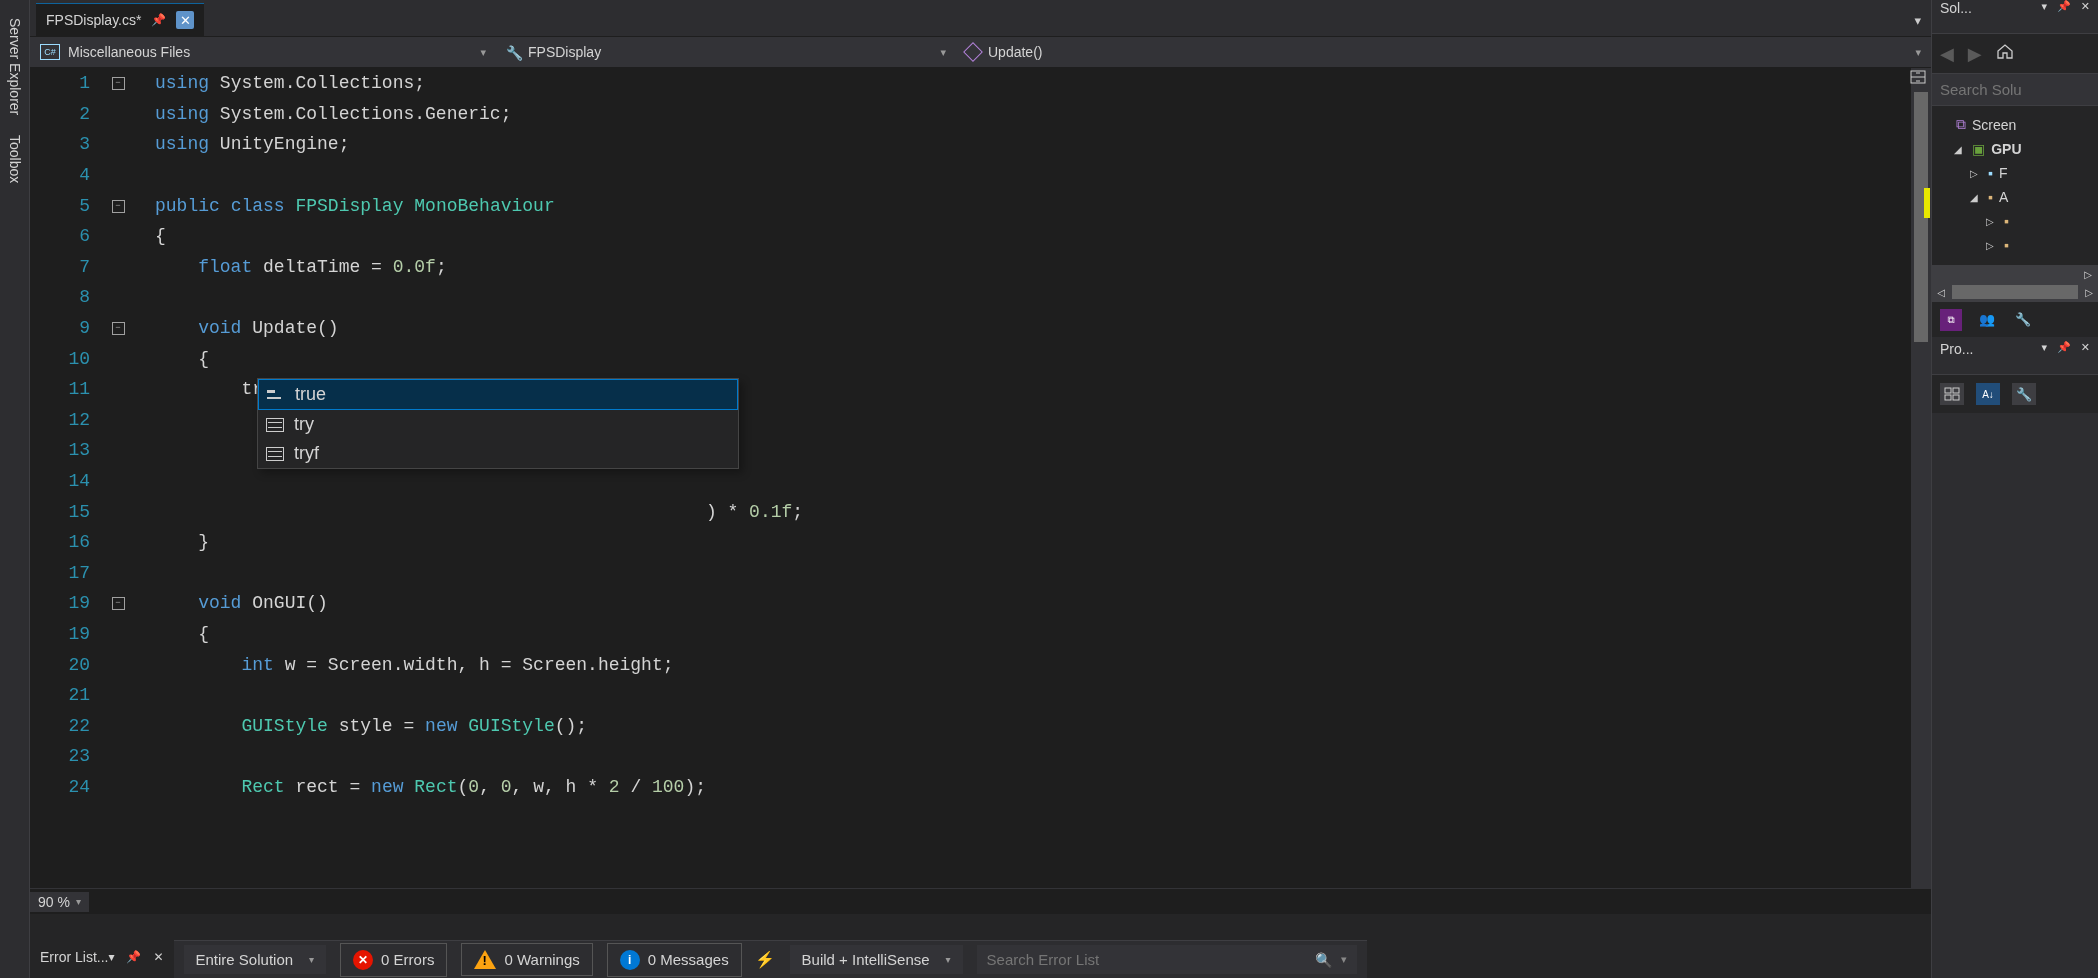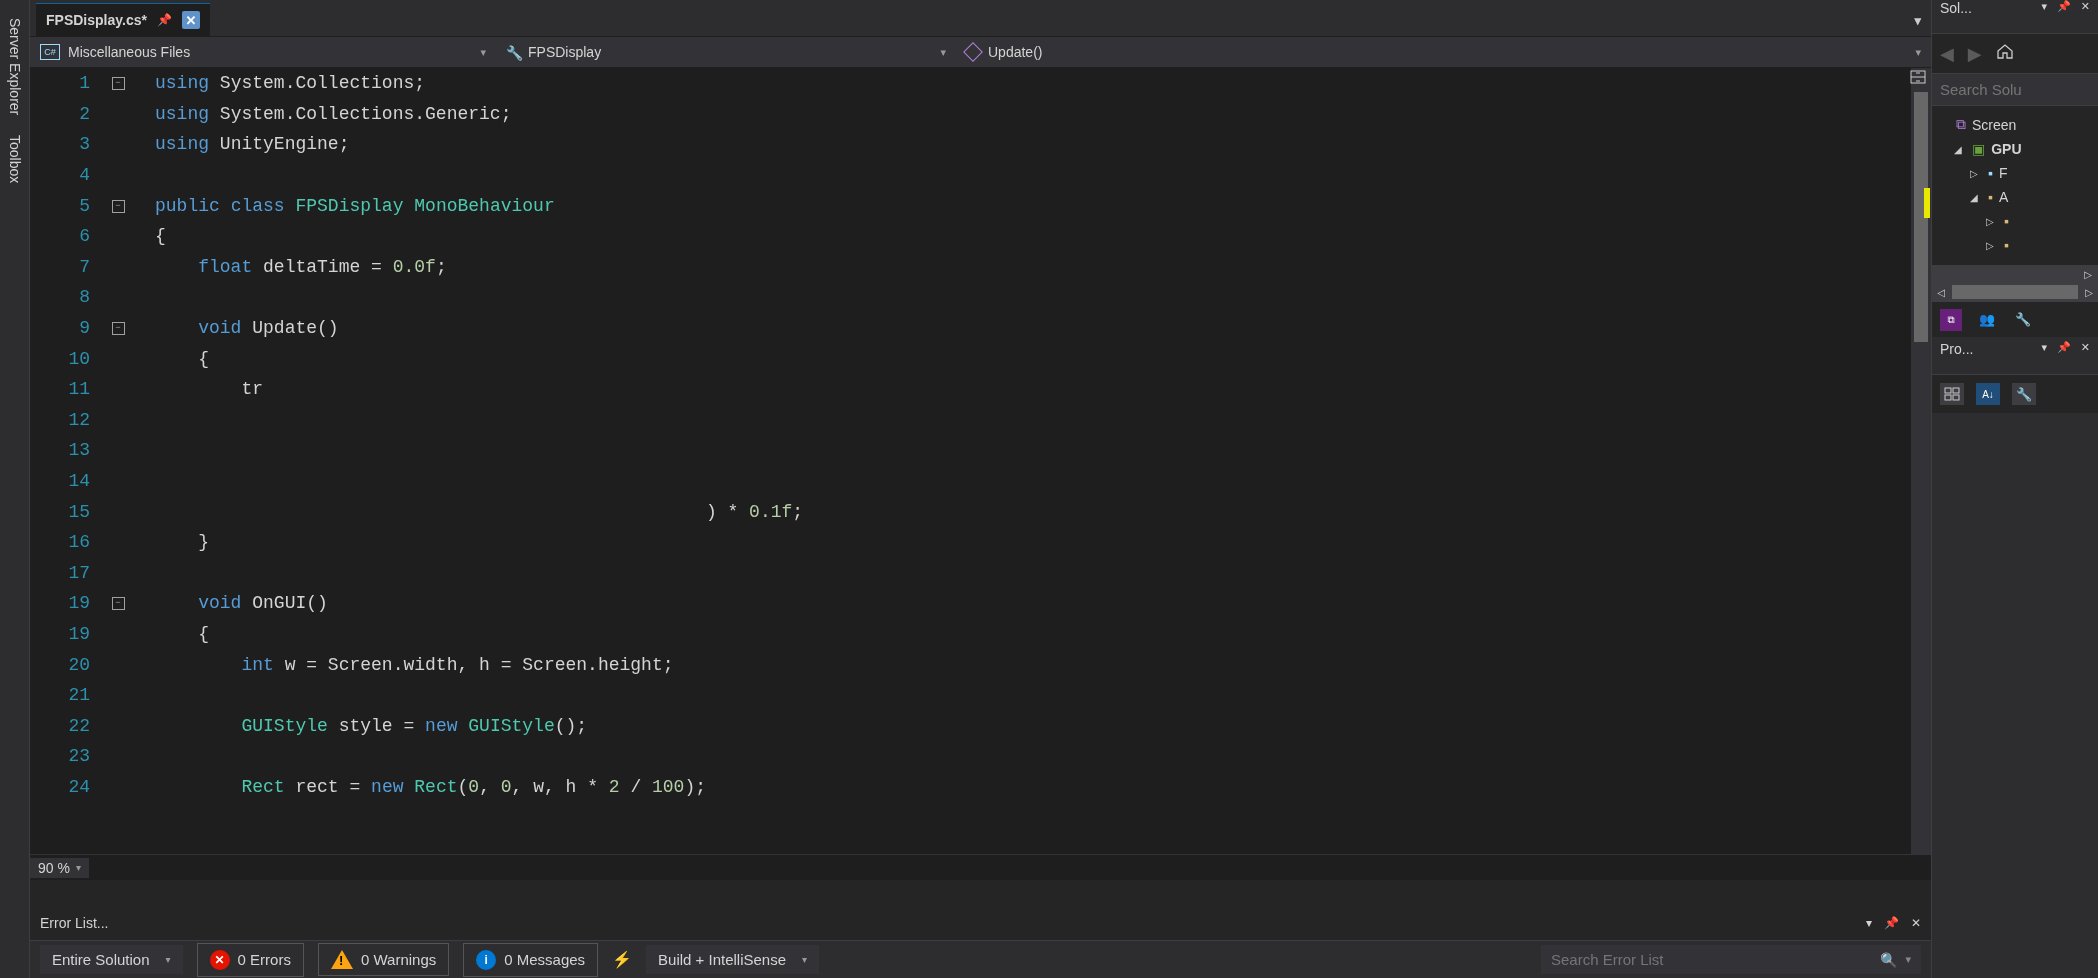--- a/index.html
+++ b/index.html
@@ -34,21 +34,20 @@
   flex: 1;
   display: flex;
   flex-direction: column;
 }
 .tab-strip {
   height: 36px;
   background: #2d2d30;
   display: flex;
   align-items: end;
   padding-left: 6px;
-  font-weight: bold;
 }
 .tab {
   display: flex;
   align-items: center;
   background: #1e1e1e;
   color: #d4d4d4;
   padding: 7px 10px;
   border-top: 1px solid #0e639c;
   font-size: 14px;
   gap: 10px;
@@ -234,21 +233,21 @@
   background: #333337;
   padding: 2px 8px;
   display: flex; align-items: center; gap: 6px;
   font-size: 14px;
   cursor: pointer;
 }
 .zoom-select .chev { font-size: 10px; color: #999; }
 .errorlist-panel {
   background: #252526;
   display: flex;
-  flex-direction: column;
+  flex-direction: row;
 }
 .errorlist-title-bar {
   height: 34px;
   display: flex;
   align-items: center;
   padding: 0 10px;
   color: #d4d4d4;
   font-size: 14px;
 }
 .errorlist-title-bar .controls { margin-left: auto; display:flex; gap: 12px; font-size: 12px; }
@@ -588,20 +587,34 @@
         <div class="line"><span>        </span><span class="tok-default">                                           ) * </span><span class="tok-num">0.1f</span><span class="tok-default">;</span></div>
         <div class="line"><span>    </span><span class="tok-default">}</span></div>
         <div class="line"><span></span></div>
         <div class="line"><span>    </span><span class="tok-kw">void</span><span> </span><span class="tok-default">OnGUI()</span></div>
         <div class="line"><span>    </span><span class="tok-default">{</span></div>
         <div class="line"><span>        </span><span class="tok-kw">int</span><span> </span><span class="tok-default">w = Screen.width, h = Screen.height;</span></div>
         <div class="line"><span></span></div>
         <div class="line"><span>        </span><span class="tok-type">GUIStyle</span><span> </span><span class="tok-default">style = </span><span class="tok-kw">new</span><span> </span><span class="tok-type">GUIStyle</span><span class="tok-default">();</span></div>
         <div class="line"><span></span></div>
         <div class="line"><span>        </span><span class="tok-type">Rect</span><span> </span><span class="tok-default">rect = </span><span class="tok-kw">new</span><span> </span><span class="tok-type">Rect</span><span class="tok-default">(</span><span class="tok-num">0</span><span class="tok-default">, </span><span class="tok-num">0</span><span class="tok-default">, w, h * </span><span class="tok-num">2</span><span class="tok-default"> / </span><span class="tok-num">100</span><span class="tok-default">);</span></div>
+        <div class="intellisense" id="intellisense" style="top: 310px;">
+          <div class="intellisense-item selected">
+            <span class="intellisense-icon kw"></span>
+            <span>true</span>
+          </div>
+          <div class="intellisense-item">
+            <span class="intellisense-icon "></span>
+            <span>try</span>
+          </div>
+          <div class="intellisense-item">
+            <span class="intellisense-icon "></span>
+            <span>tryf</span>
+          </div>
+        </div>
     </div>
     <div class="editor-scrollbar">
       <div class="split-icon">
         <svg width="16" height="14" viewBox="0 0 16 14">
             <rect x="1" y="1" width="14" height="12" fill="none" stroke="#ccc"></rect>
             <line x1="1" y1="7" x2="15" y2="7" stroke="#ccc"></line>
             <line x1="6" y1="3" x2="10" y2="3" stroke="#ccc"></line>
             <line x1="6" y1="11" x2="10" y2="11" stroke="#ccc"></line>
           </svg>
       </div>

